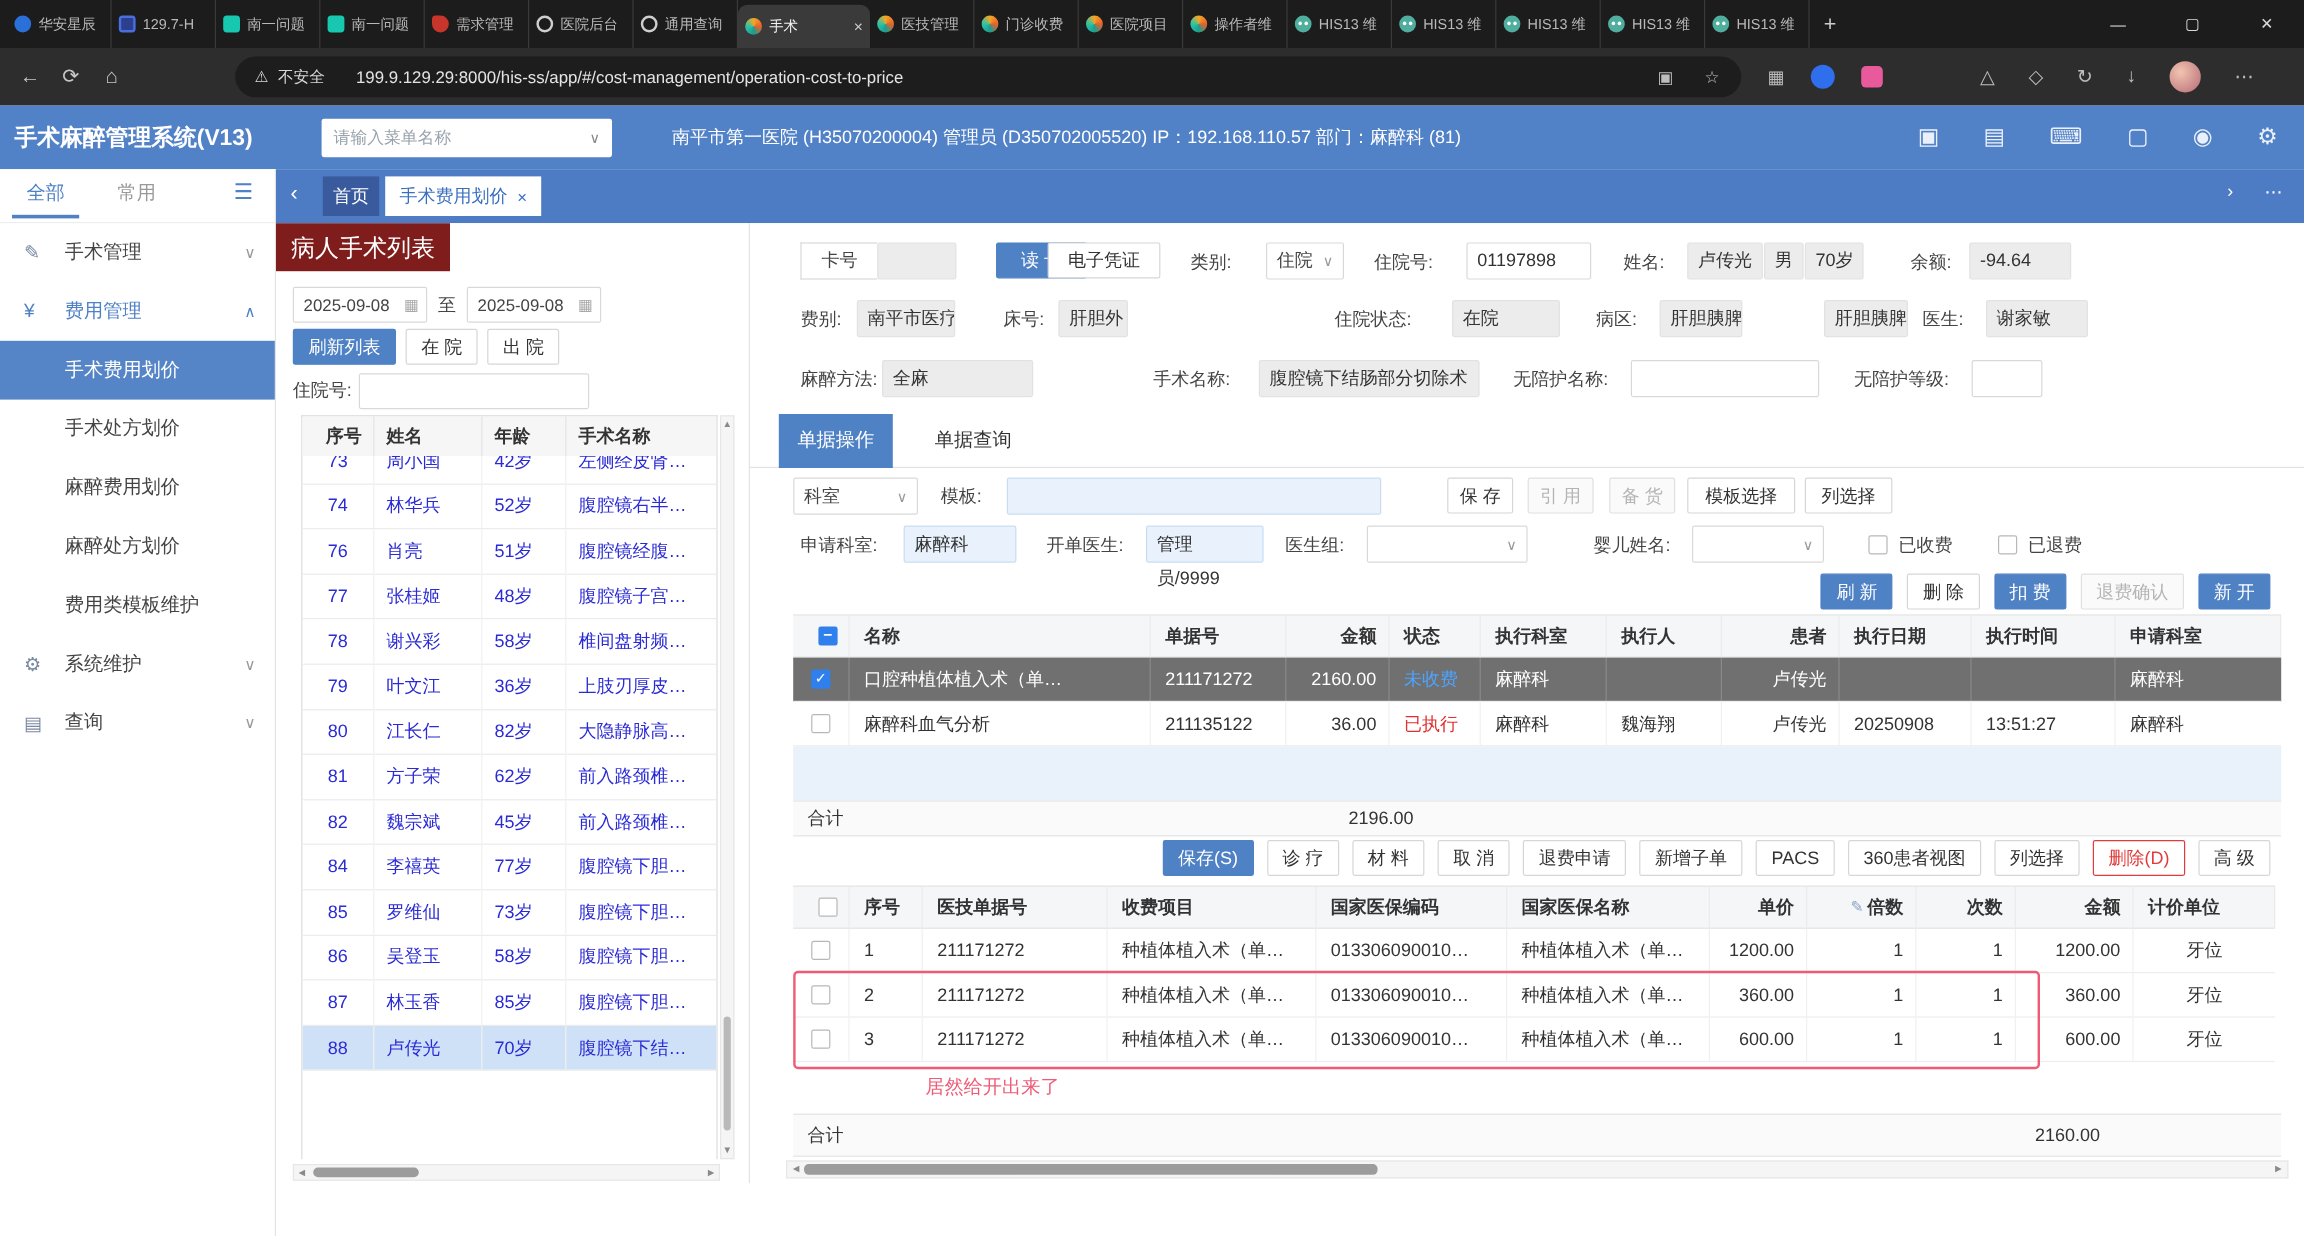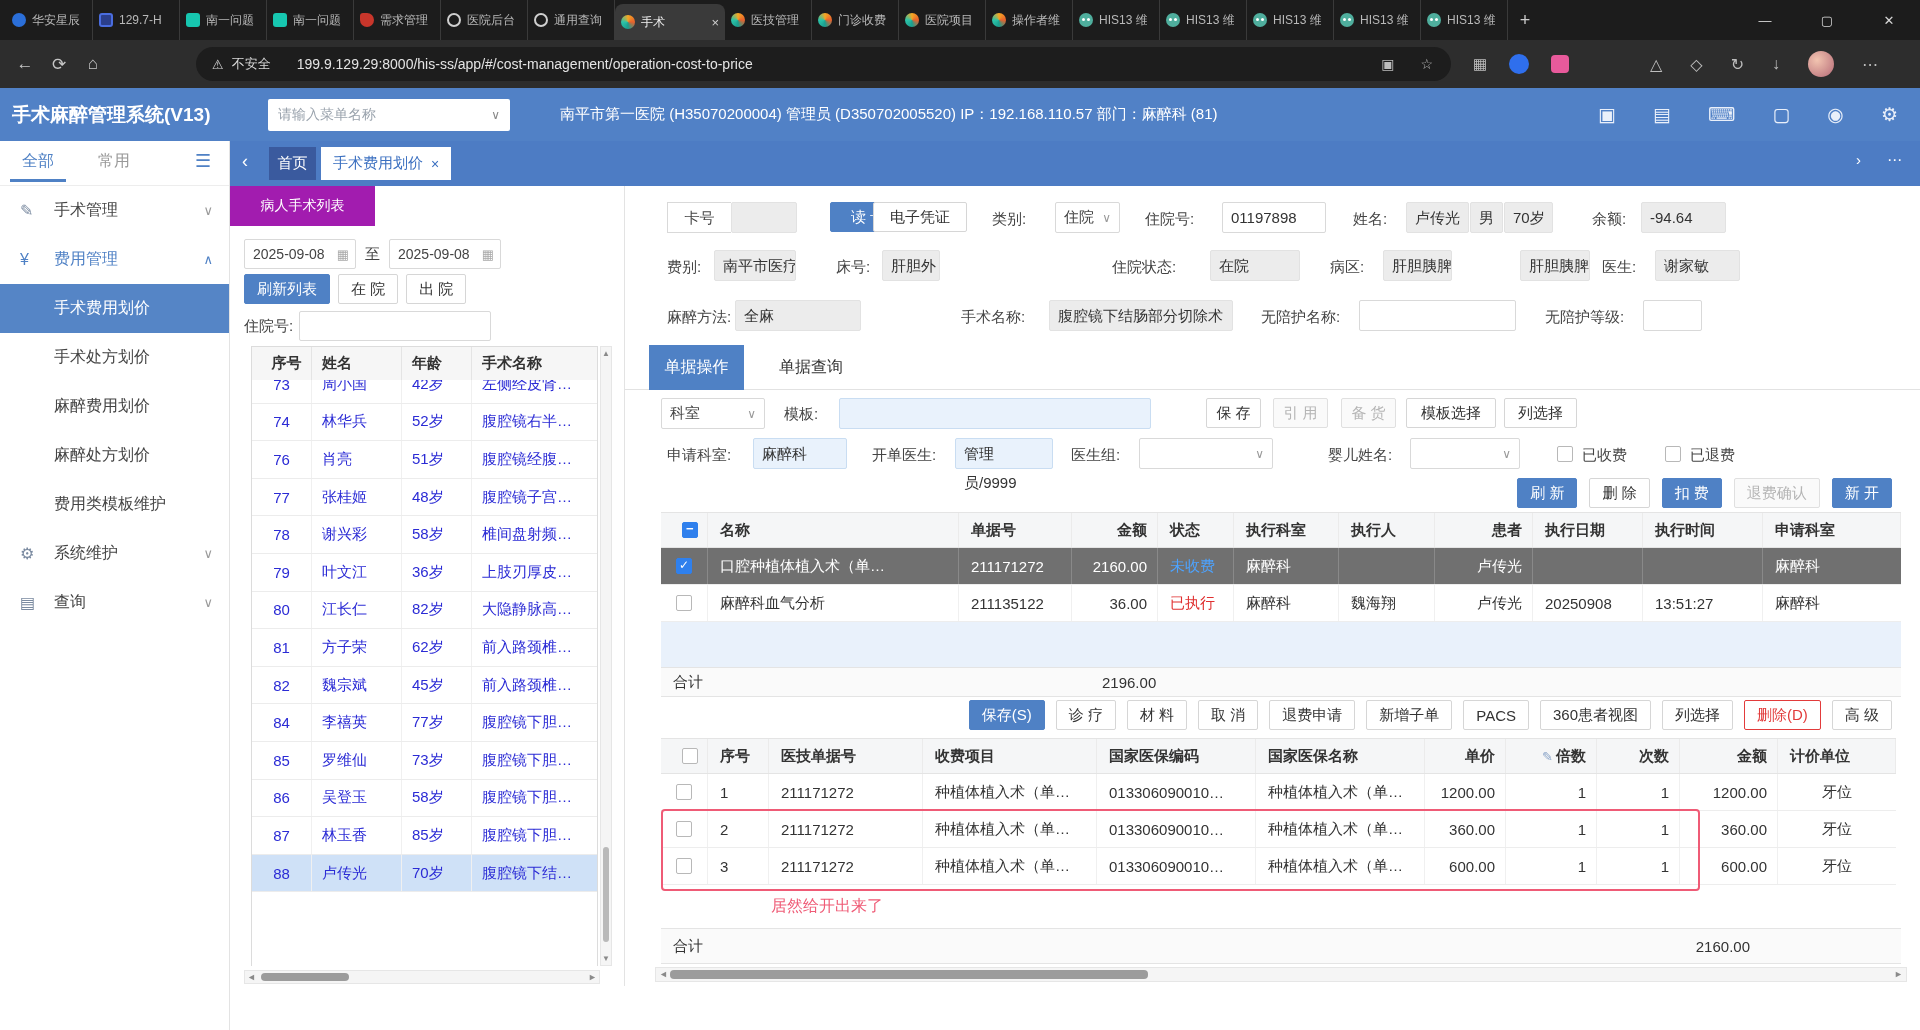--- a/index.html
+++ b/index.html
@@ -74,21 +74,21 @@
   .sgroup .gic { width:26px; color:#7a8aa0; font-size:16px; }
   .sgroup .glabel { flex:1; margin-left:8px; }
   .sgroup .chev { color:#9a9a9a; font-size:13px; }
   .sgroup.open { color:#4f81c5; }
   .sgroup.open .gic, .sgroup.open .chev { color:#4f81c5; }
   .sitem { height:49px; display:flex; align-items:center; padding-left:54px; font-size:16px; color:#444; cursor:pointer; }
   .sitem[data-state="selected"] { background:#5585c6; color:#fff; }
 
   
   .ppanel { position:absolute; left:230px; top:186px; width:395px; height:800px; background:#fff; border-right:1px solid #e3e3e3; }
-  .ptitle { position:absolute; left:0; top:0; width:145px; height:40px; background:#a21caf; color:#fff; font-size:14px; display:flex; align-items:center; justify-content:center; cursor:pointer; }
+  .ptitle { position:absolute; left:0; top:0; width:145px; height:40px; background:#7f1d1d; color:#fff; font-size:20px; display:flex; align-items:center; justify-content:center; cursor:pointer; }
   .daterow { position:absolute; left:14px; top:53px; display:flex; align-items:center; gap:9px; }
   .datebox { width:112px; height:30px; border:1px solid #d9d9d9; border-radius:2px; display:flex; align-items:center; padding:0 6px 0 8px; font-size:14px; color:#444; cursor:pointer; }
   .datebox .cal { margin-left:auto; color:#a9a9a9; font-size:13px; }
   .tolabel { font-size:15px; color:#444; }
   .pbtns { position:absolute; left:14px; top:88px; display:flex; gap:8px; }
   .admrow { position:absolute; left:14px; top:123px; display:flex; align-items:center; }
   .admrow .lbl { font-size:15px; color:#444; }
   .admrow input { margin-left:6px; width:192px; height:30px; border:1px solid #d9d9d9; border-radius:2px; }
 
   .ptable { position:absolute; left:21px; top:160px; width:347px; border:1px solid #dcdcdc; border-bottom:none; overflow:hidden; }
@@ -691,21 +691,21 @@
           <span class="oc ow8">20250908</span>
           <span class="oc ow9">13:51:27</span>
           <span class="oc ow10">麻醉科</span>
         </div>
       </div>
   </div>
   <div class="o-empty"></div>
   <div class="totalrow o-totalrow">
     <span class="tl">合计</span>
     <span style="width:399px;"></span>
-    <span style="width:76px; text-align:left;">2196.00</span>
+    <span style="width:76px; text-align:right;">2196.00</span>
   </div>
 
   <div class="btoolbar">
 
       <button class="btn" data-variant="primary">保存(S)</button>
 
       <button class="btn" data-variant="default">诊 疗</button>
 
       <button class="btn" data-variant="default">材 料</button>
 

